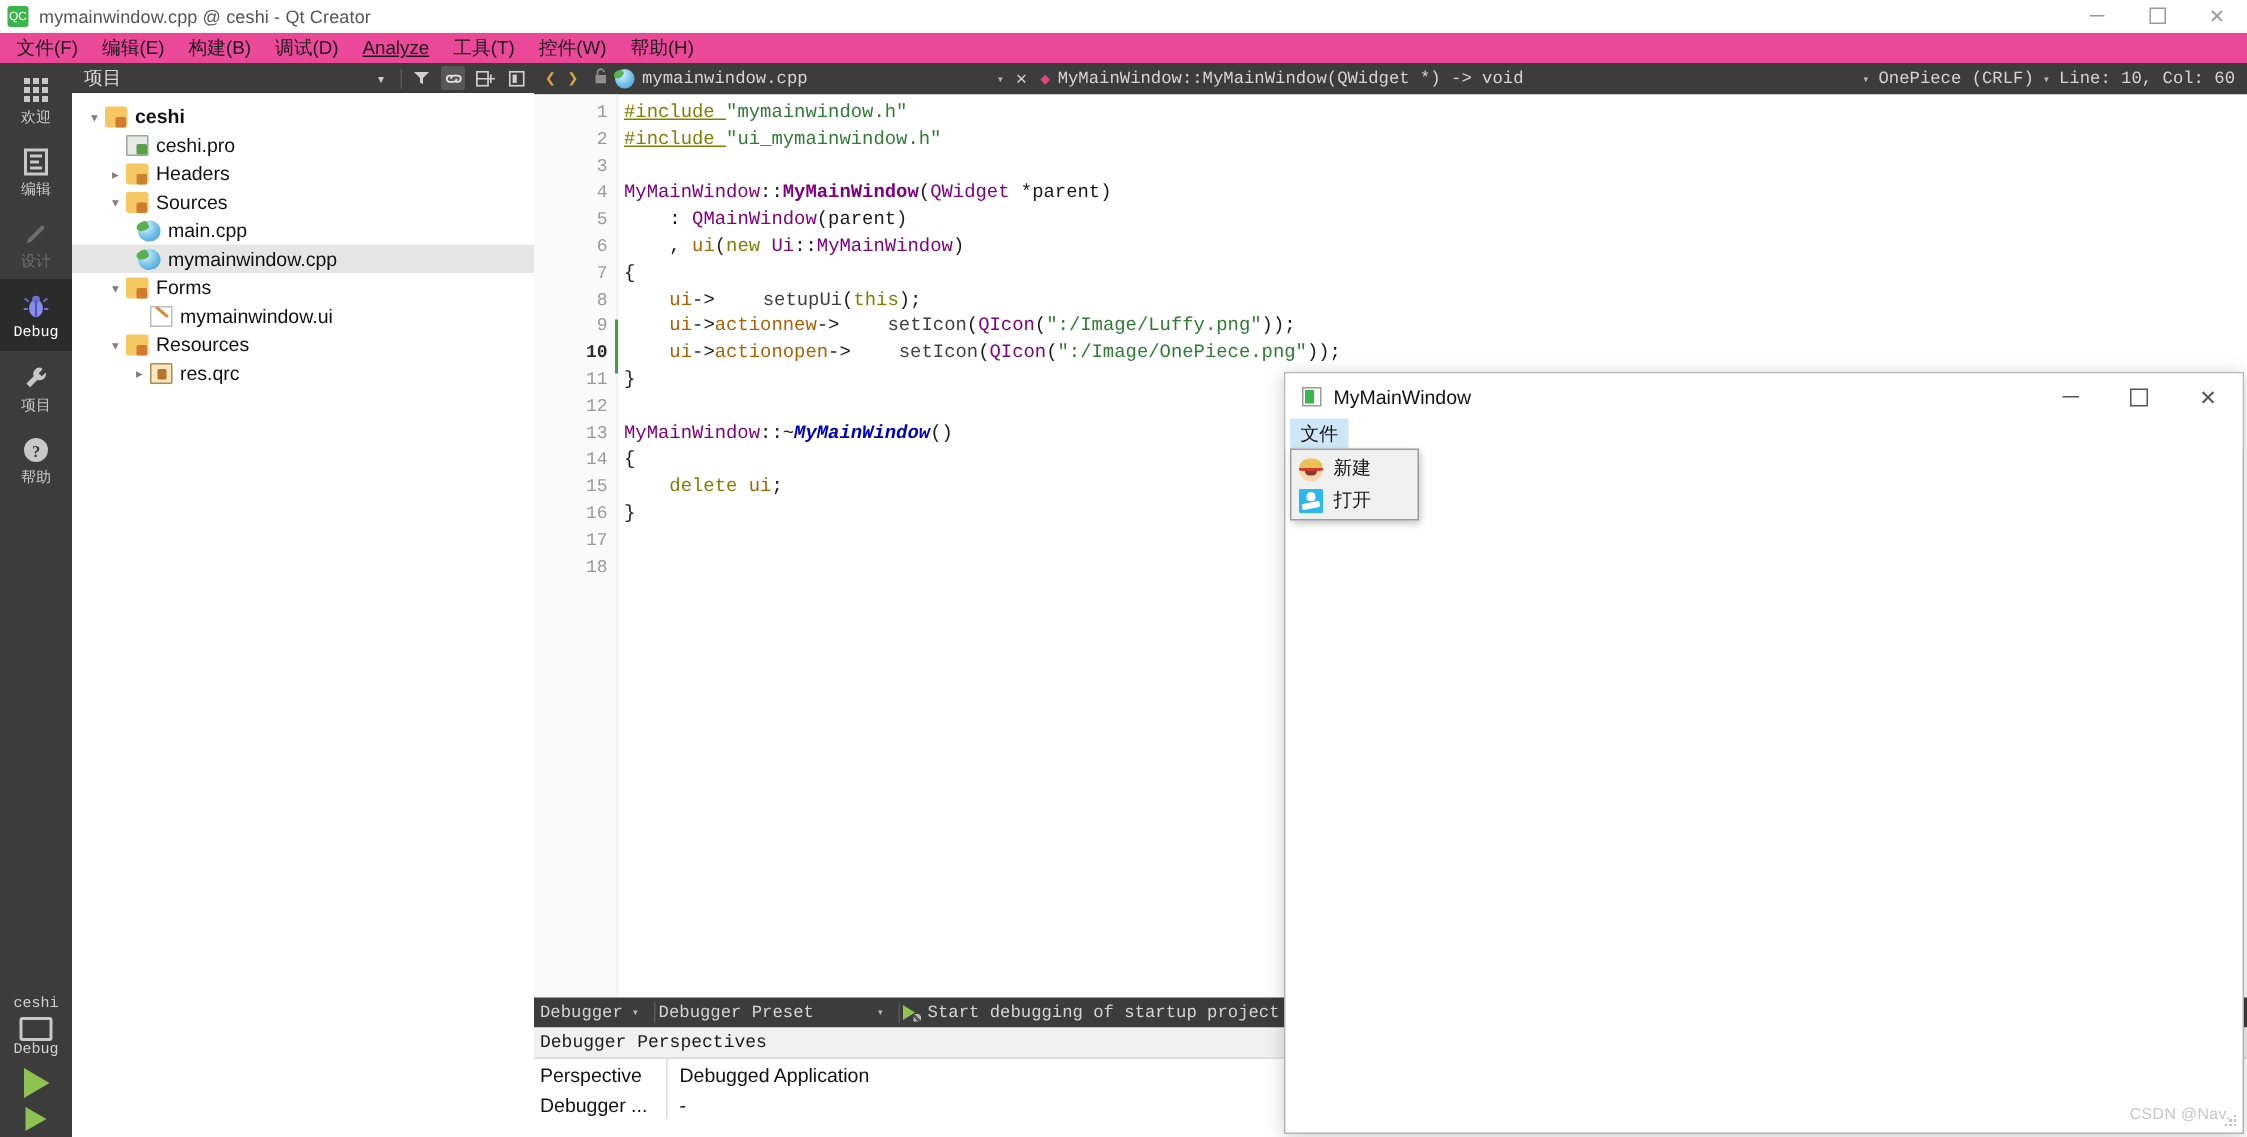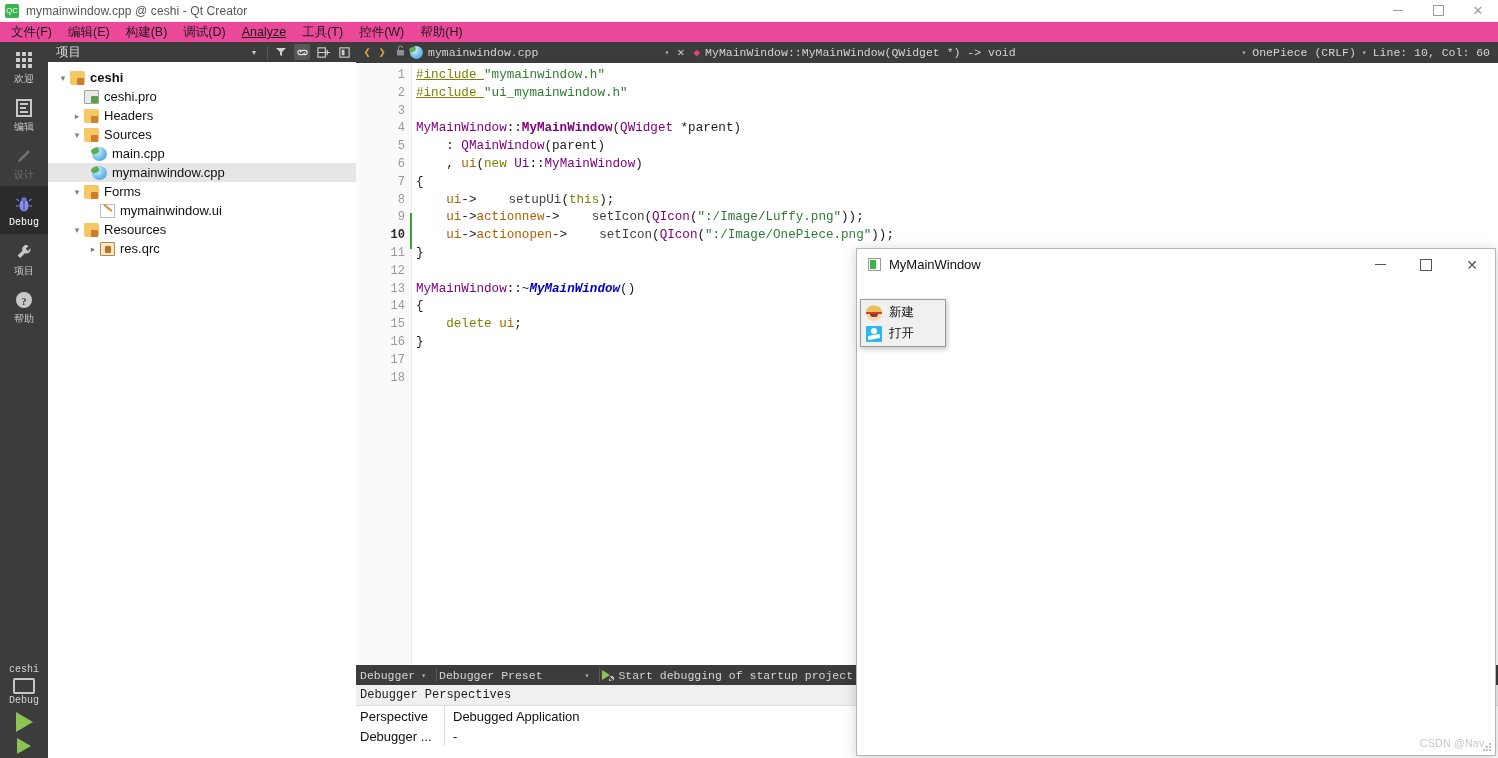--- a/index.html
+++ b/index.html
@@ -506,20 +506,23 @@
     <div class="mmw-title">
       <span class="mmw-ico"></span>
       <span class="mmw-name">MyMainWindow</span>
       <span class="mmw-ctrl">
         <span class="mmw-btn mmw-min"></span>
         <span class="mmw-btn mmw-max"></span>
         <span class="mmw-btn close" style="font-size:14px;">✕</span>
       </span>
     </div>
 
+    <div class="mmw-menubar">
+      <span class="mmw-menu open">文件</span>
+    </div>
 
     <div class="mmw-body"></div>
 
     <div class="mmw-popup">
       <div class="mmw-mi">
         <span class="mi-ico ic-luffy"></span>
         <span>新建</span>
       </div>
       <div class="mmw-mi">
         <span class="mi-ico ic-skull"></span>

